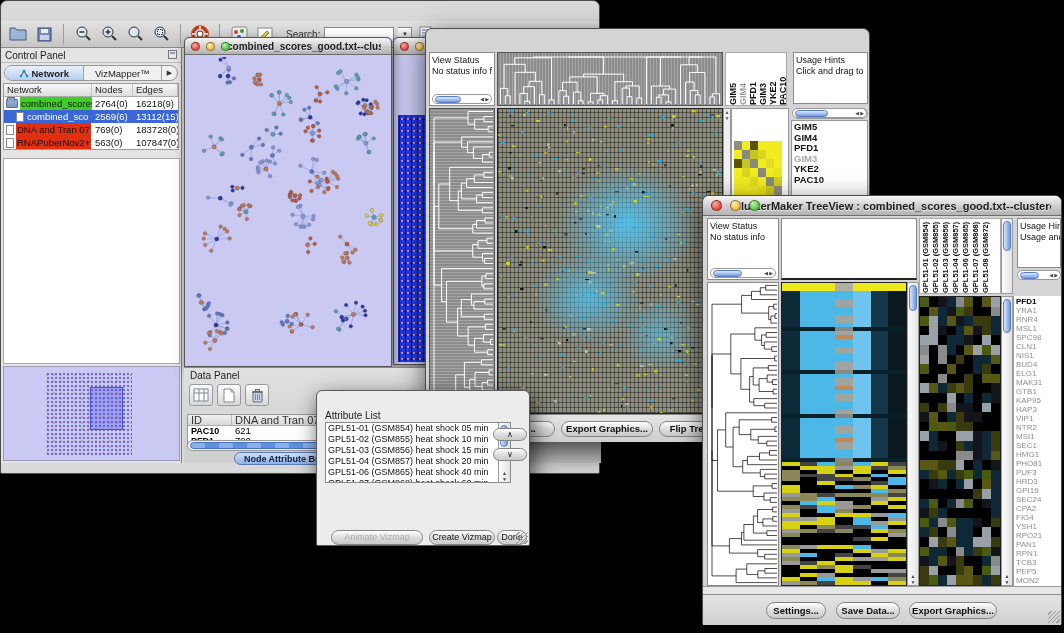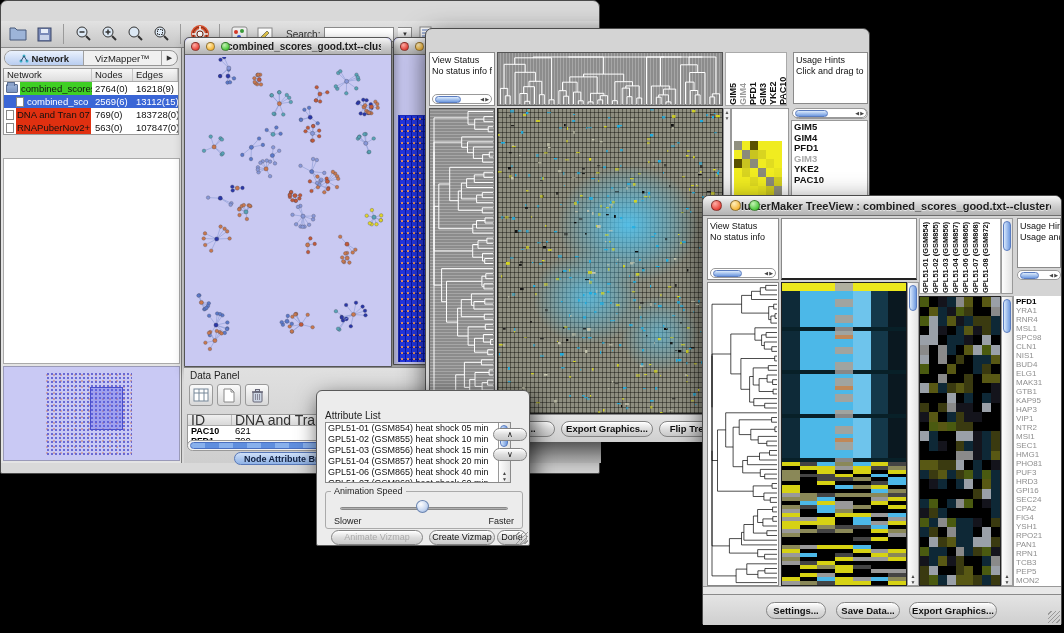--- a/index.html
+++ b/index.html
@@ -54,21 +54,21 @@
 #net-canvas{position:absolute;left:2px;top:19px;right:2px;bottom:2px;background:#c9c9f2;overflow:hidden;}
 #grid-canvas{position:absolute;left:2px;top:19px;right:2px;bottom:2px;background:#c9c9f2;overflow:hidden;}
 #grid-blob{position:absolute;left:2px;top:58px;width:108px;height:252px;background:radial-gradient(circle 1.4px at 3px 3px,rgba(235,150,100,.95) 96%,transparent) 0 0/6px 6px,repeating-linear-gradient(0deg,#0a18a8 0 1px,transparent 1px 6px),repeating-linear-gradient(90deg,#0a18a8 0 1px,#2438e4 1px 6px);border:1px solid #2030c0;}
 
 #data-panel{position:absolute;left:183px;top:366px;width:417px;height:96px;background:linear-gradient(#e0e0e0,#cecece);border-top:1px solid #888;}
 #dp-title{position:absolute;left:6px;top:2px;font-size:10px;color:#222;}
 #dp-icons{position:absolute;left:5px;top:16px;display:flex;gap:4px;}
 .dp-icon{width:24px;height:22px;border:1px solid #9a9a9a;border-radius:3px;background:linear-gradient(#fbfbfb,#d8d8d8);display:flex;align-items:center;justify-content:center;}
 #dp-table{position:absolute;left:3px;top:46px;width:292px;border:1px solid #999;background:#fff;font-size:9.5px;}
 .dpt-head{display:grid;grid-template-columns:44px 246px;background:linear-gradient(#f0f0f0,#d8d8d8);height:11px;border-bottom:1px solid #aaa;}
-.dpt-head span{padding-left:3px;font-size:14px;color:#333;border-right:1px solid #bbb;line-height:10px;overflow:hidden;white-space:nowrap;}
+.dpt-head span{padding-left:3px;font-size:11px;color:#333;border-right:1px solid #bbb;line-height:10px;overflow:hidden;white-space:nowrap;}
 .dpt-row{display:grid;grid-template-columns:44px 246px;height:10px;line-height:10px;}
 .dpt-row b{padding-left:3px;font-size:9px;}
 .dpt-row span{padding-left:3px;}
 #dp-scroll{position:absolute;left:3px;top:72px;width:292px;height:11px;border:1px solid #999;border-radius:6px;background:#f4f4f4;}
 #dp-scroll .pill{position:absolute;left:2px;top:1px;width:258px;height:7px;border-radius:4px;background:repeating-linear-gradient(90deg,#88b0ec 0 14px,#5f8ede 14px 28px);border:1px solid #4a6fc0;}
 #nab-tab{position:absolute;left:50px;top:84px;width:112px;height:13px;border-radius:7px;background:linear-gradient(#cfe0f8,#8fb2e6);border:1px solid #5878b8;font-size:9px;font-weight:bold;color:#102040;text-align:center;line-height:12px;overflow:hidden;white-space:nowrap;}
 #status-bar{position:absolute;left:0;top:462px;width:600px;height:12px;background:linear-gradient(#ececec,#d2d2d2);border-top:1px solid #9a9a9a;font-size:9.5px;color:#222;}
 #status-bar span{position:absolute;top:0;line-height:12px;white-space:nowrap;}
 
 .whitebox{position:absolute;background:#fff;border:1px solid #8a8a8a;font-size:9px;line-height:1.2;color:#111;padding:2px 2px;overflow:hidden;white-space:nowrap;}
@@ -203,20 +203,27 @@
           <rect x="1" y="1" width="11" height="13" fill="#fff" stroke="#888"></rect>
           <line x1="3" y1="4" x2="10" y2="4" stroke="#5a7ac0"></line>
           <line x1="3" y1="7" x2="10" y2="7" stroke="#5a7ac0"></line>
           <line x1="3" y1="10" x2="10" y2="10" stroke="#5a7ac0"></line>
           <rect x="10" y="8" width="5" height="6" fill="#c8d8f0" stroke="#667"></rect>
         </svg>
       </span>
   </div>
 
   <div id="control-panel">
+    <div id="cp-header">
+      <span>Control Panel</span>
+      <span><svg width="9" height="9">
+            <rect x="0.5" y="0.5" width="8" height="8" fill="#e8e8e8" stroke="#777"></rect>
+            <rect x="2" y="2" width="5" height="2" fill="#99b"></rect>
+          </svg></span>
+    </div>
     <div id="cp-tabs">
       <span class="seg-item active">
         <svg width="10" height="9">
             <circle cx="2" cy="7" r="1.5" fill="#3ab0c8"></circle>
             <circle cx="5" cy="2" r="1.5" fill="#3ab0c8"></circle>
             <circle cx="8" cy="7" r="1.5" fill="#3ab0c8"></circle>
             <line x1="2" y1="7" x2="5" y2="2" stroke="#357"></line>
             <line x1="8" y1="7" x2="5" y2="2" stroke="#357"></line>
           </svg>
         <span>Network</span>
@@ -1389,27 +1396,20 @@
         <div class="item">GPL51-06 (GSM865) heat shock 40 min</div>
         <div class="item">GPL51-07 (GSM868) heat shock 60 min</div>
       </div>
     <div class="vsb" style="right:0;top:0;height:100%;border:none;border-left:1px solid #999">
       <span class="vthumb" style="top:2px;height:22px"></span>
       <span class="varrs">▲<br>▼</span>
     </div>
   </div>
   <span class="aquabtn" style="left:176px;top:37px;width:34px;height:13px;font-size:8px;line-height:11px">∧</span>
   <span class="aquabtn" style="left:176px;top:57px;width:34px;height:13px;font-size:8px;line-height:11px">∨</span>
-  <div id="dlg-group">
-    <span class="legend">Animation Speed</span>
-    <div id="slider-track"></div>
-    <div id="slider-thumb"></div>
-    <span class="sl-lab" style="left:8px">Slower</span>
-    <span class="sl-lab" style="right:8px">Faster</span>
-  </div>
   <div id="dlg-buttons">
       <span class="aquabtn disabled" style="left: 14px; top: 139px; width: 92px; height: 15px; line-height: 13px; font-size: 9px;">Animate Vizmap</span>
       <span class="aquabtn" style="left: 112px; top: 139px; width: 66px; height: 15px; line-height: 13px; font-size: 9px;">Create Vizmap</span>
       <span class="aquabtn" style="left: 180px; top: 139px; width: 30px; height: 15px; line-height: 13px; font-size: 9px;">Done</span>
     </div>
   <div class="grip"></div>
 </div>
 
 <div class="window" id="tv2" style="z-index:4">
   <div class="titlebar">

